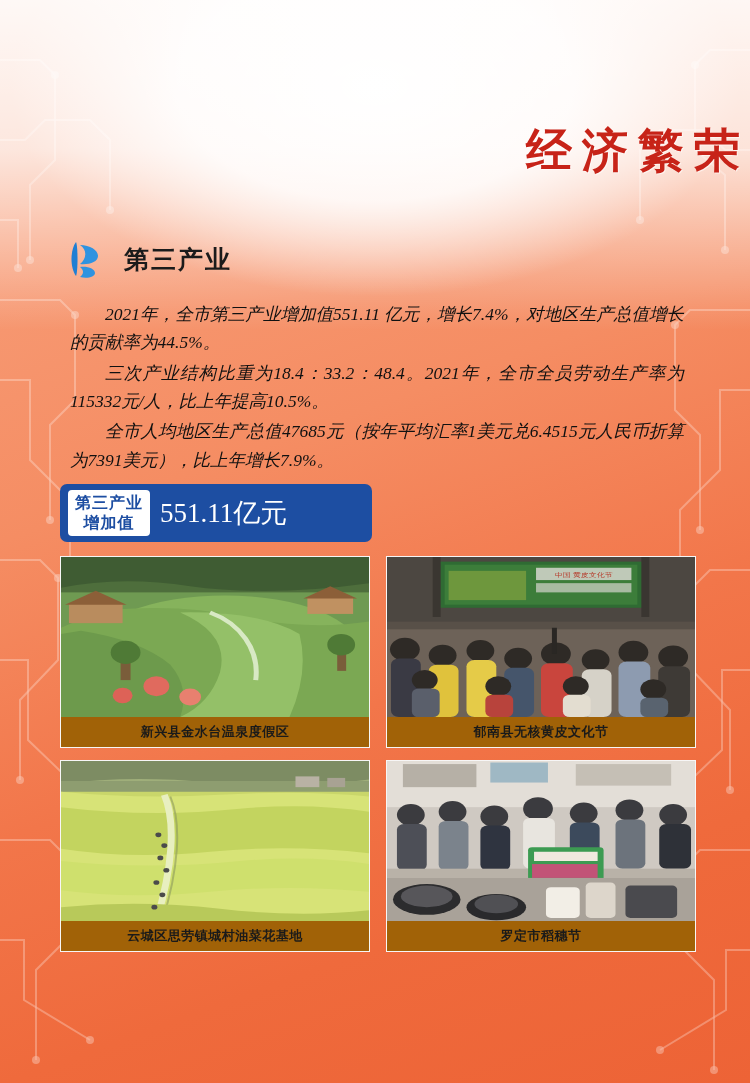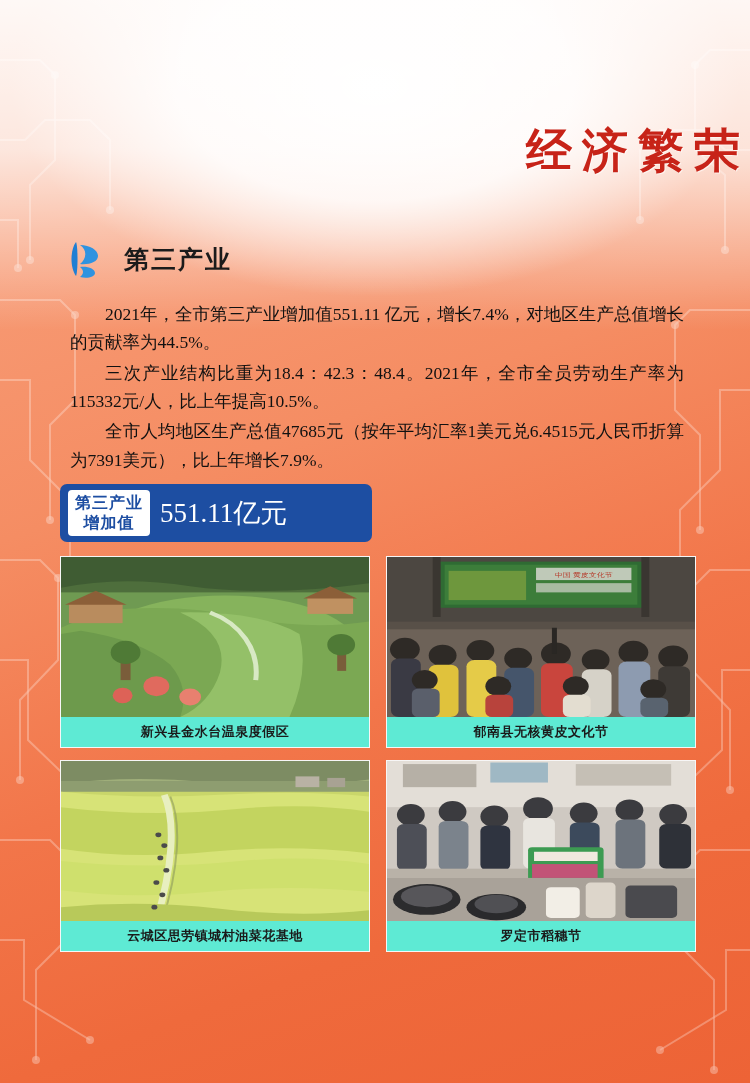--- a/index.html
+++ b/index.html
@@ -85,20 +85,21 @@
     width: 614px;
     font-family: "Liberation Serif", serif;
     font-size: 17.5px;
     line-height: 1.62;
     color: #111;
     text-align: justify;
   }
   .body-text p {
     margin: 0 0 2px 0;
     text-indent: 2em;
+    font-style: italic;
   }
 
   .stat-row {
     position: absolute;
     top: 484px;
     left: 60px;
     width: 636px;
     display: flex;
     justify-content: space-between;
   }
@@ -163,21 +164,21 @@
   }
   .photo-img svg { display: block; width: 100%; height: 100%; }
   .photo-cap {
     height: 30px;
     line-height: 30px;
     text-align: center;
     font-family: "Liberation Serif", serif;
     font-weight: bold;
     font-size: 13px;
     color: #1a1a1a;
-    background: #5eead4;
+    background: #a16207;
     letter-spacing: 0.5px;
   }
   .photo-card.lower { margin-top: 4px; }
 </style>
 </head>
 <body>
 
 <div class="page">
 
   <div class="white-veil"></div>
@@ -250,21 +251,21 @@
         <path d="M14 6 C8 14, 8 32, 14 40 C16 36, 16 10, 14 6 Z" fill="#1f7fd4"></path>
         <path d="M18 9 C28 9, 36 14, 36 20 C36 26, 27 29, 18 28 C24 24, 26 14, 18 9 Z" fill="#2f93e0"></path>
         <path d="M18 31 C26 30, 33 33, 33 37 C33 41, 25 43, 18 41 C22 38, 22 34, 18 31 Z" fill="#2f93e0"></path>
       </svg>
     </span>
     <span class="section-title">第三产业</span>
   </div>
 
   <div class="body-text">
     <p>2021年，全市第三产业增加值551.11 亿元，增长7.4%，对地区生产总值增长的贡献率为44.5%。</p>
-    <p>三次产业结构比重为18.4：42.3：48.4。2021年，全市全员劳动生产率为115332元/人，比上年提高10.5%。</p>
+    <p>三次产业结构比重为18.4：33.2：48.4。2021年，全市全员劳动生产率为115332元/人，比上年提高10.5%。</p>
     <p>全市人均地区生产总值47685元（按年平均汇率1美元兑6.4515元人民币折算为7391美元），比上年增长7.9%。</p>
   </div>
 
   <div class="stat-row">
     <div class="stat-card blue">
       <div class="stat-label">第三产业
 增加值</div>
       <div class="stat-value">551.11亿元</div>
     </div>
   </div>

